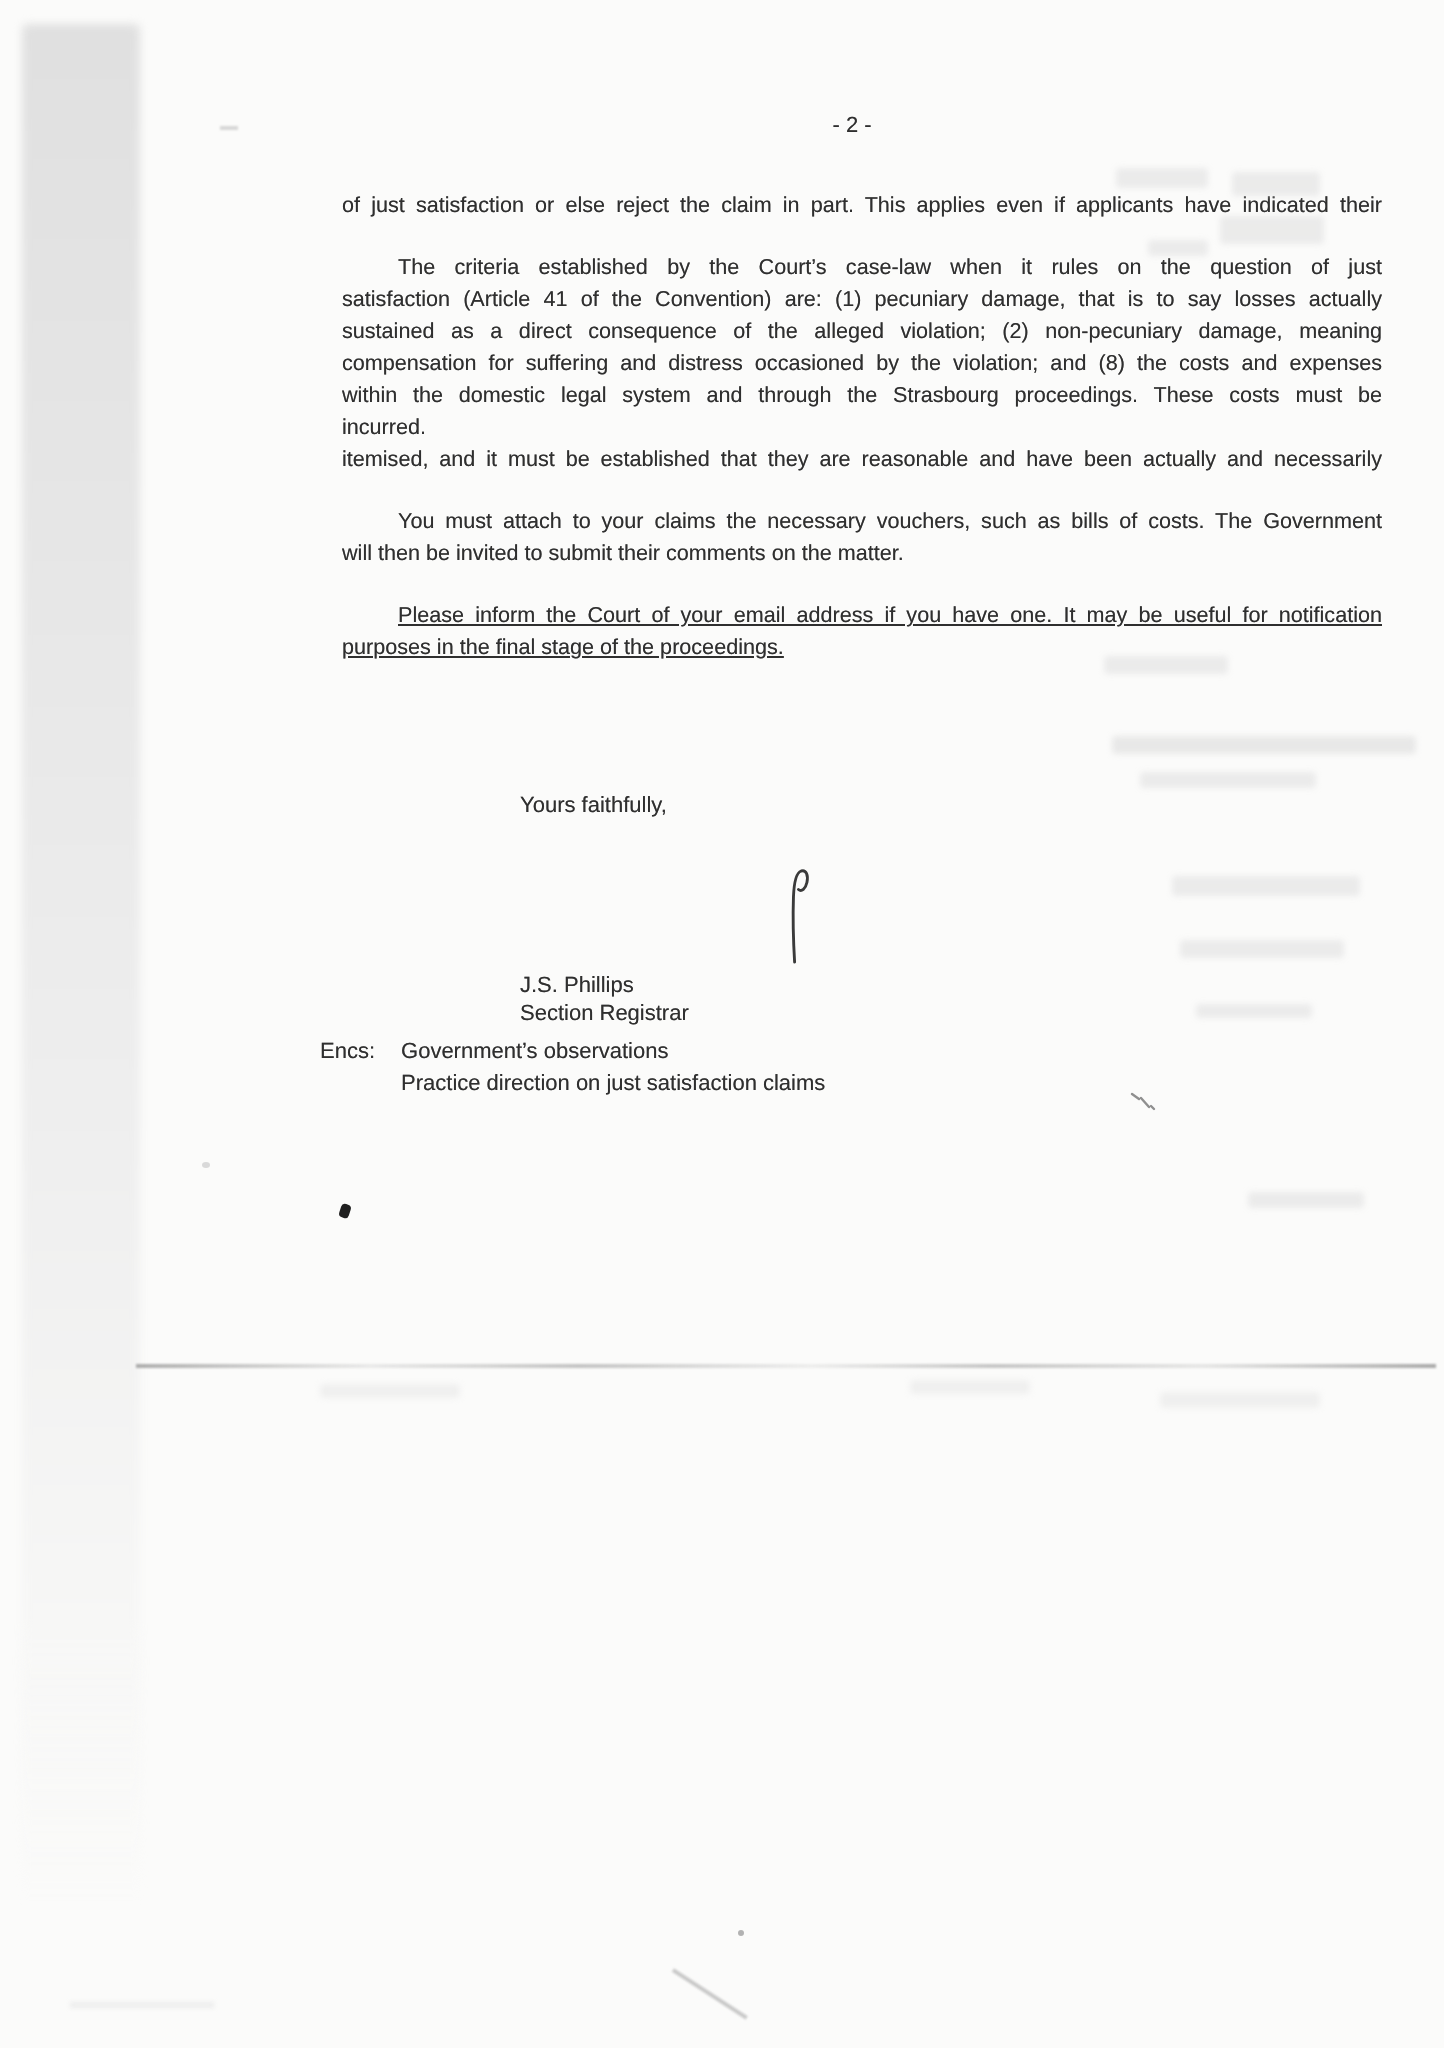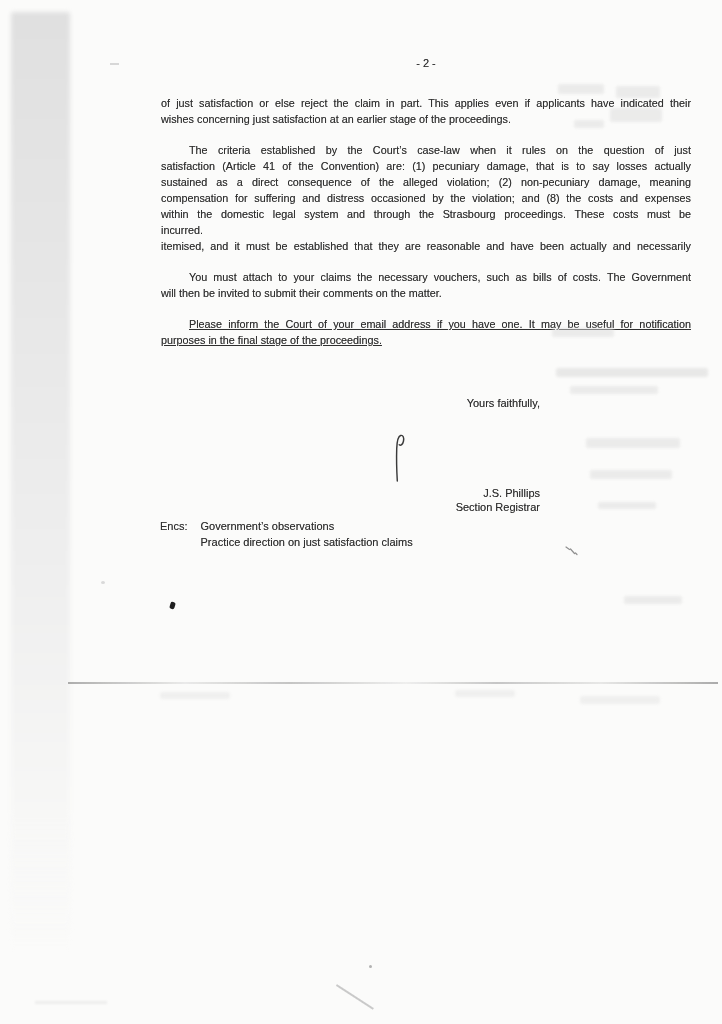--- a/index.html
+++ b/index.html
@@ -29,28 +29,28 @@
   .page-number{
     position:absolute;left:160px;top:56px;width:532px;
     text-align:center;font-size:11px;line-height:14px;
     text-shadow:0 0 .3px rgba(40,40,40,.55);
   }
   .letter-body{
     position:absolute;left:160px;top:95px;width:531px;
     font-size:10.8px;line-height:16px;
     text-shadow:0 0 .3px rgba(40,40,40,.55);
   }
-  .para{margin:0 0 15px 1px;}
+  .para{margin:0 0 15px 11px;}
   .para:last-child{margin-bottom:0;text-decoration:underline;}
   .line{text-align:justify;text-align-last:justify;}
   .line.last{text-align-last:left;}
   .para.indent .line.first{padding-left:28px;}
   .closing{
     position:absolute;left:260px;top:396px;width:280px;
-    text-align:right;font-size:11px;line-height:14px;
+    text-align:left;font-size:11px;line-height:14px;
     text-shadow:0 0 .3px rgba(40,40,40,.55);
   }
   .signature-svg{display:block;margin:23px auto 3px auto;}
   .encs{
     position:absolute;left:160px;top:518px;
     display:flex;gap:13px;
     font-size:11px;line-height:16px;
     text-shadow:0 0 .3px rgba(40,40,40,.55);
   }
   
@@ -99,21 +99,20 @@
 
 <div class="page">
 
   <div class="scan-band"></div>
 
   <div class="page-number">- 2 -</div>
 
   <div class="letter-body">
       <div class="para">
         <div class="line first">of just satisfaction or else reject the claim in part. This applies even if applicants have indicated their</div>
-        <div class="line last">wishes concerning just satisfaction at an earlier stage of the proceedings.</div>
       </div>
       <div class="para indent">
         <div class="line first">The criteria established by the Court’s case-law when it rules on the question of just</div>
         <div class="line">satisfaction (Article 41 of the Convention) are: (1) pecuniary damage, that is to say losses actually</div>
         <div class="line">sustained as a direct consequence of the alleged violation; (2) non-pecuniary damage, meaning</div>
         <div class="line">compensation for suffering and distress occasioned by the violation; and (8) the costs and expenses</div>
         <div class="line">within the domestic legal system and through the Strasbourg proceedings. These costs must be</div>
         <div class="line last">incurred.</div>
         <div class="line">itemised, and it must be established that they are reasonable and have been actually and necessarily</div>
       </div>

